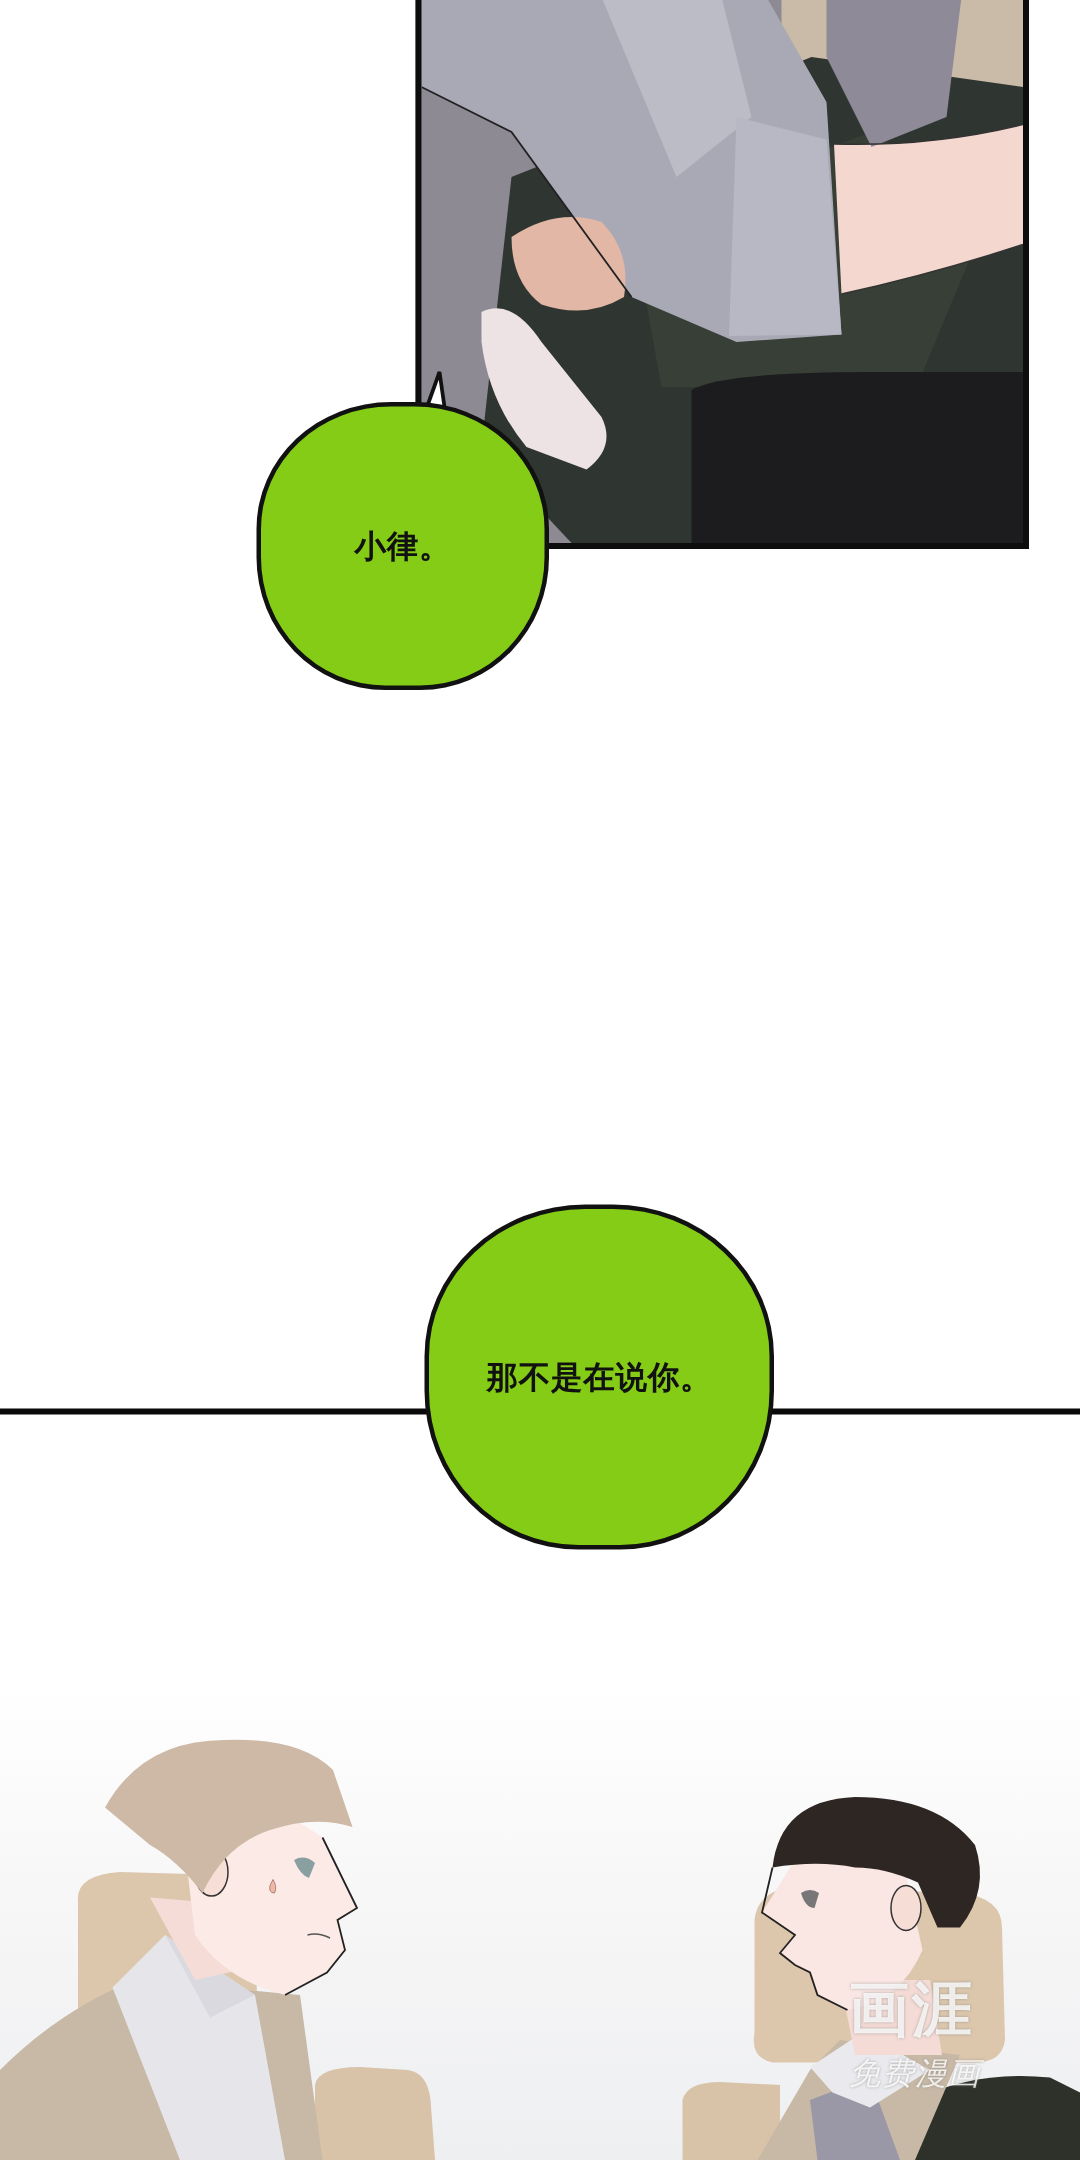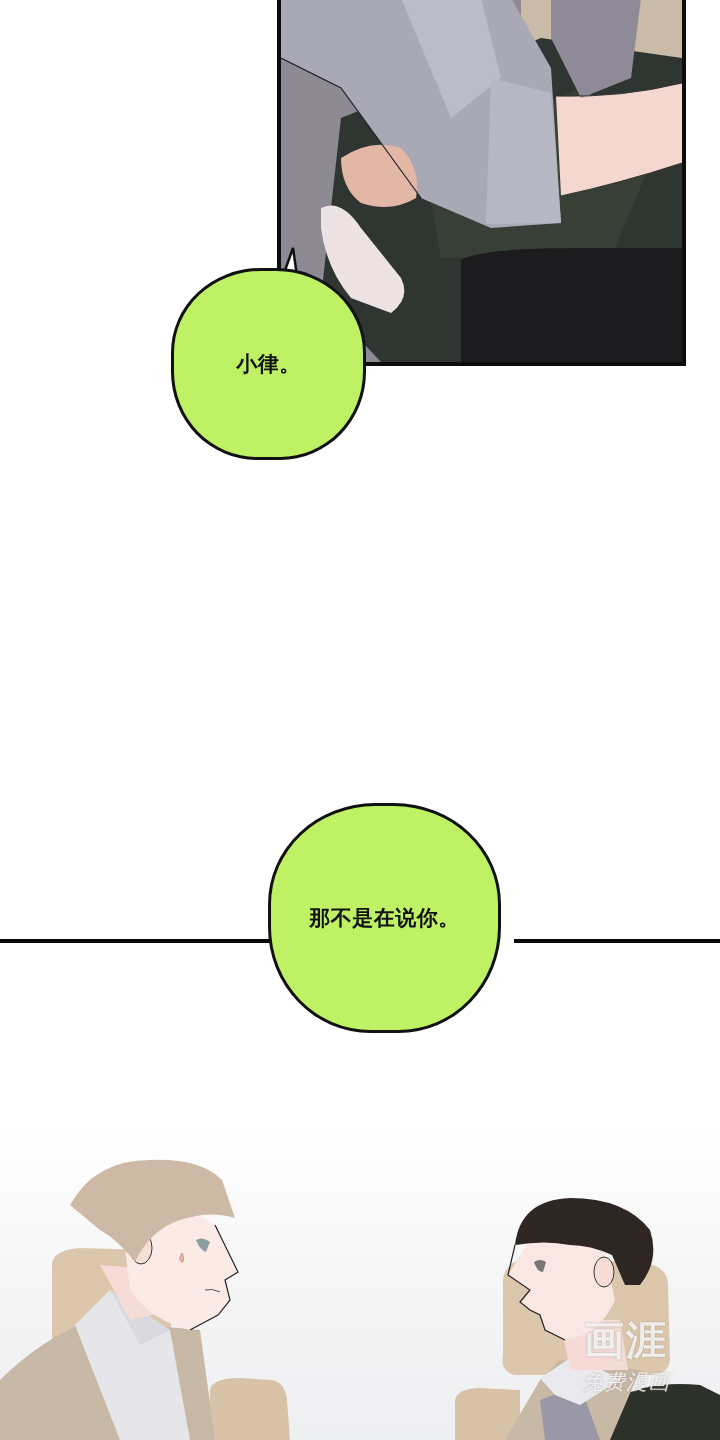--- a/index.html
+++ b/index.html
@@ -11,47 +11,47 @@
 
   
   .panel-top {
     left: 277px; top: -6px; width: 401px; height: 364px;
     border: 4px solid #0d0d0d; overflow: hidden; background: #8f8a92;
   }
   .panel-top svg { display: block; }
 
   
   .bubble {
-    background: #bef264; border: 3px solid #111111;
+    background: #84cc16; border: 3px solid #111111;
     display: flex; align-items: center; justify-content: center;
     color: #111111; font-size: 21px; font-weight: bold; letter-spacing: 0.5px;
     box-sizing: border-box;
   }
   .bubble-1 {
     left: 171px; top: 268px; width: 195px; height: 192px;
     border-radius: 46% 46% 44% 44% / 44% 44% 46% 46%;
   }
   .bubble-2 {
-    left: 268px; top: 803px; width: 233px; height: 230px;
+    left: 283px; top: 803px; width: 233px; height: 230px;
     border-radius: 46% 46% 44% 44% / 44% 44% 46% 46%;
     justify-content: center;
   }
   .tail-1 { left: 281px; top: 246px; width: 24px; height: 30px; }
 
   
   .divider-left { left: 0; top: 939px; width: 287px; height: 4px; background: #0a0a0a; }
   .divider-right { left: 514px; top: 939px; width: 206px; height: 4px; background: #0a0a0a; }
 
   
   .panel-bottom { left: 0; top: 1120px; width: 720px; height: 320px; overflow: hidden;
     background: linear-gradient(to bottom, #ffffff 0%, #f4f4f5 60%, #eeeff1 100%); }
 
   .watermark {
     left: 566px; top: 1318px; width: 120px; height: 100px;
-    color: rgba(255,255,255,0.82); text-align: center;
+    color: rgba(255,255,255,0.82); text-align: left;
   }
   .wm-logo { font-size: 40px; font-weight: bold; letter-spacing: 2px; line-height: 44px;
     text-shadow: 0 0 2px rgba(120,120,120,0.6); }
   .wm-sub { font-size: 21px; letter-spacing: 1px; line-height: 28px; margin-top: 6px;
     text-shadow: 0 0 2px rgba(120,120,120,0.6); font-style: italic; }
 </style>
 </head>
 <body>
 
 <div class="abs panel-top">

